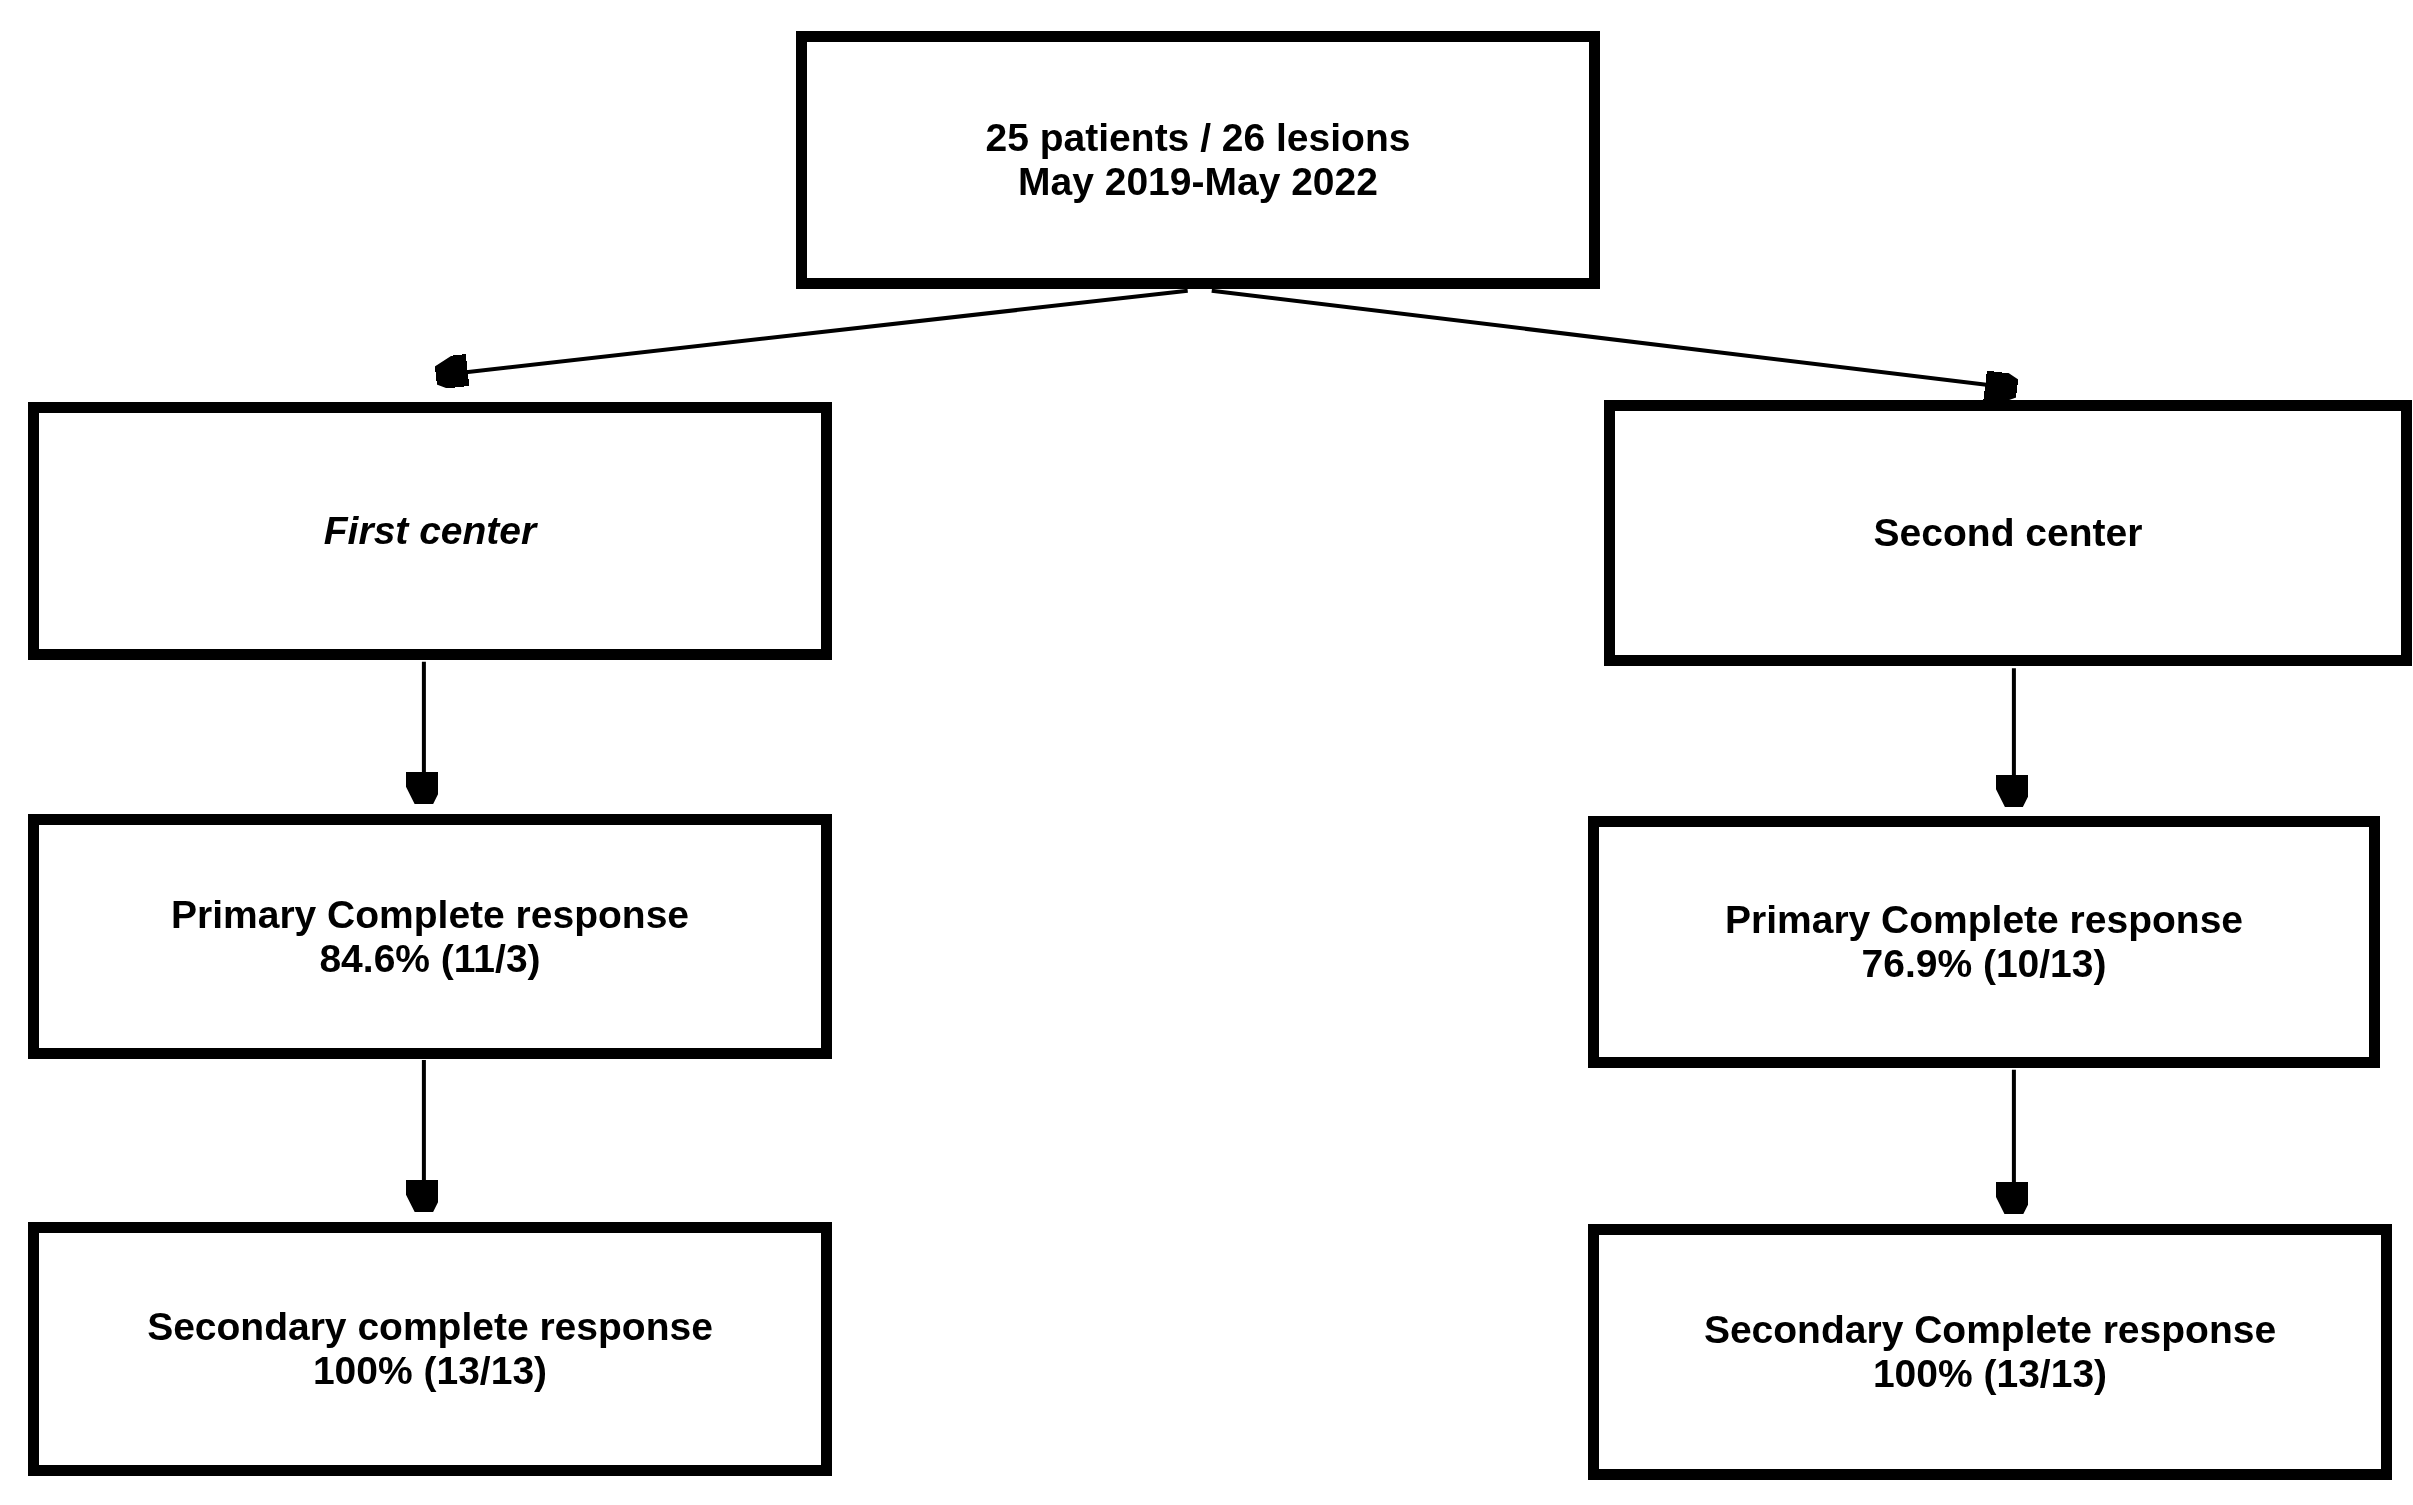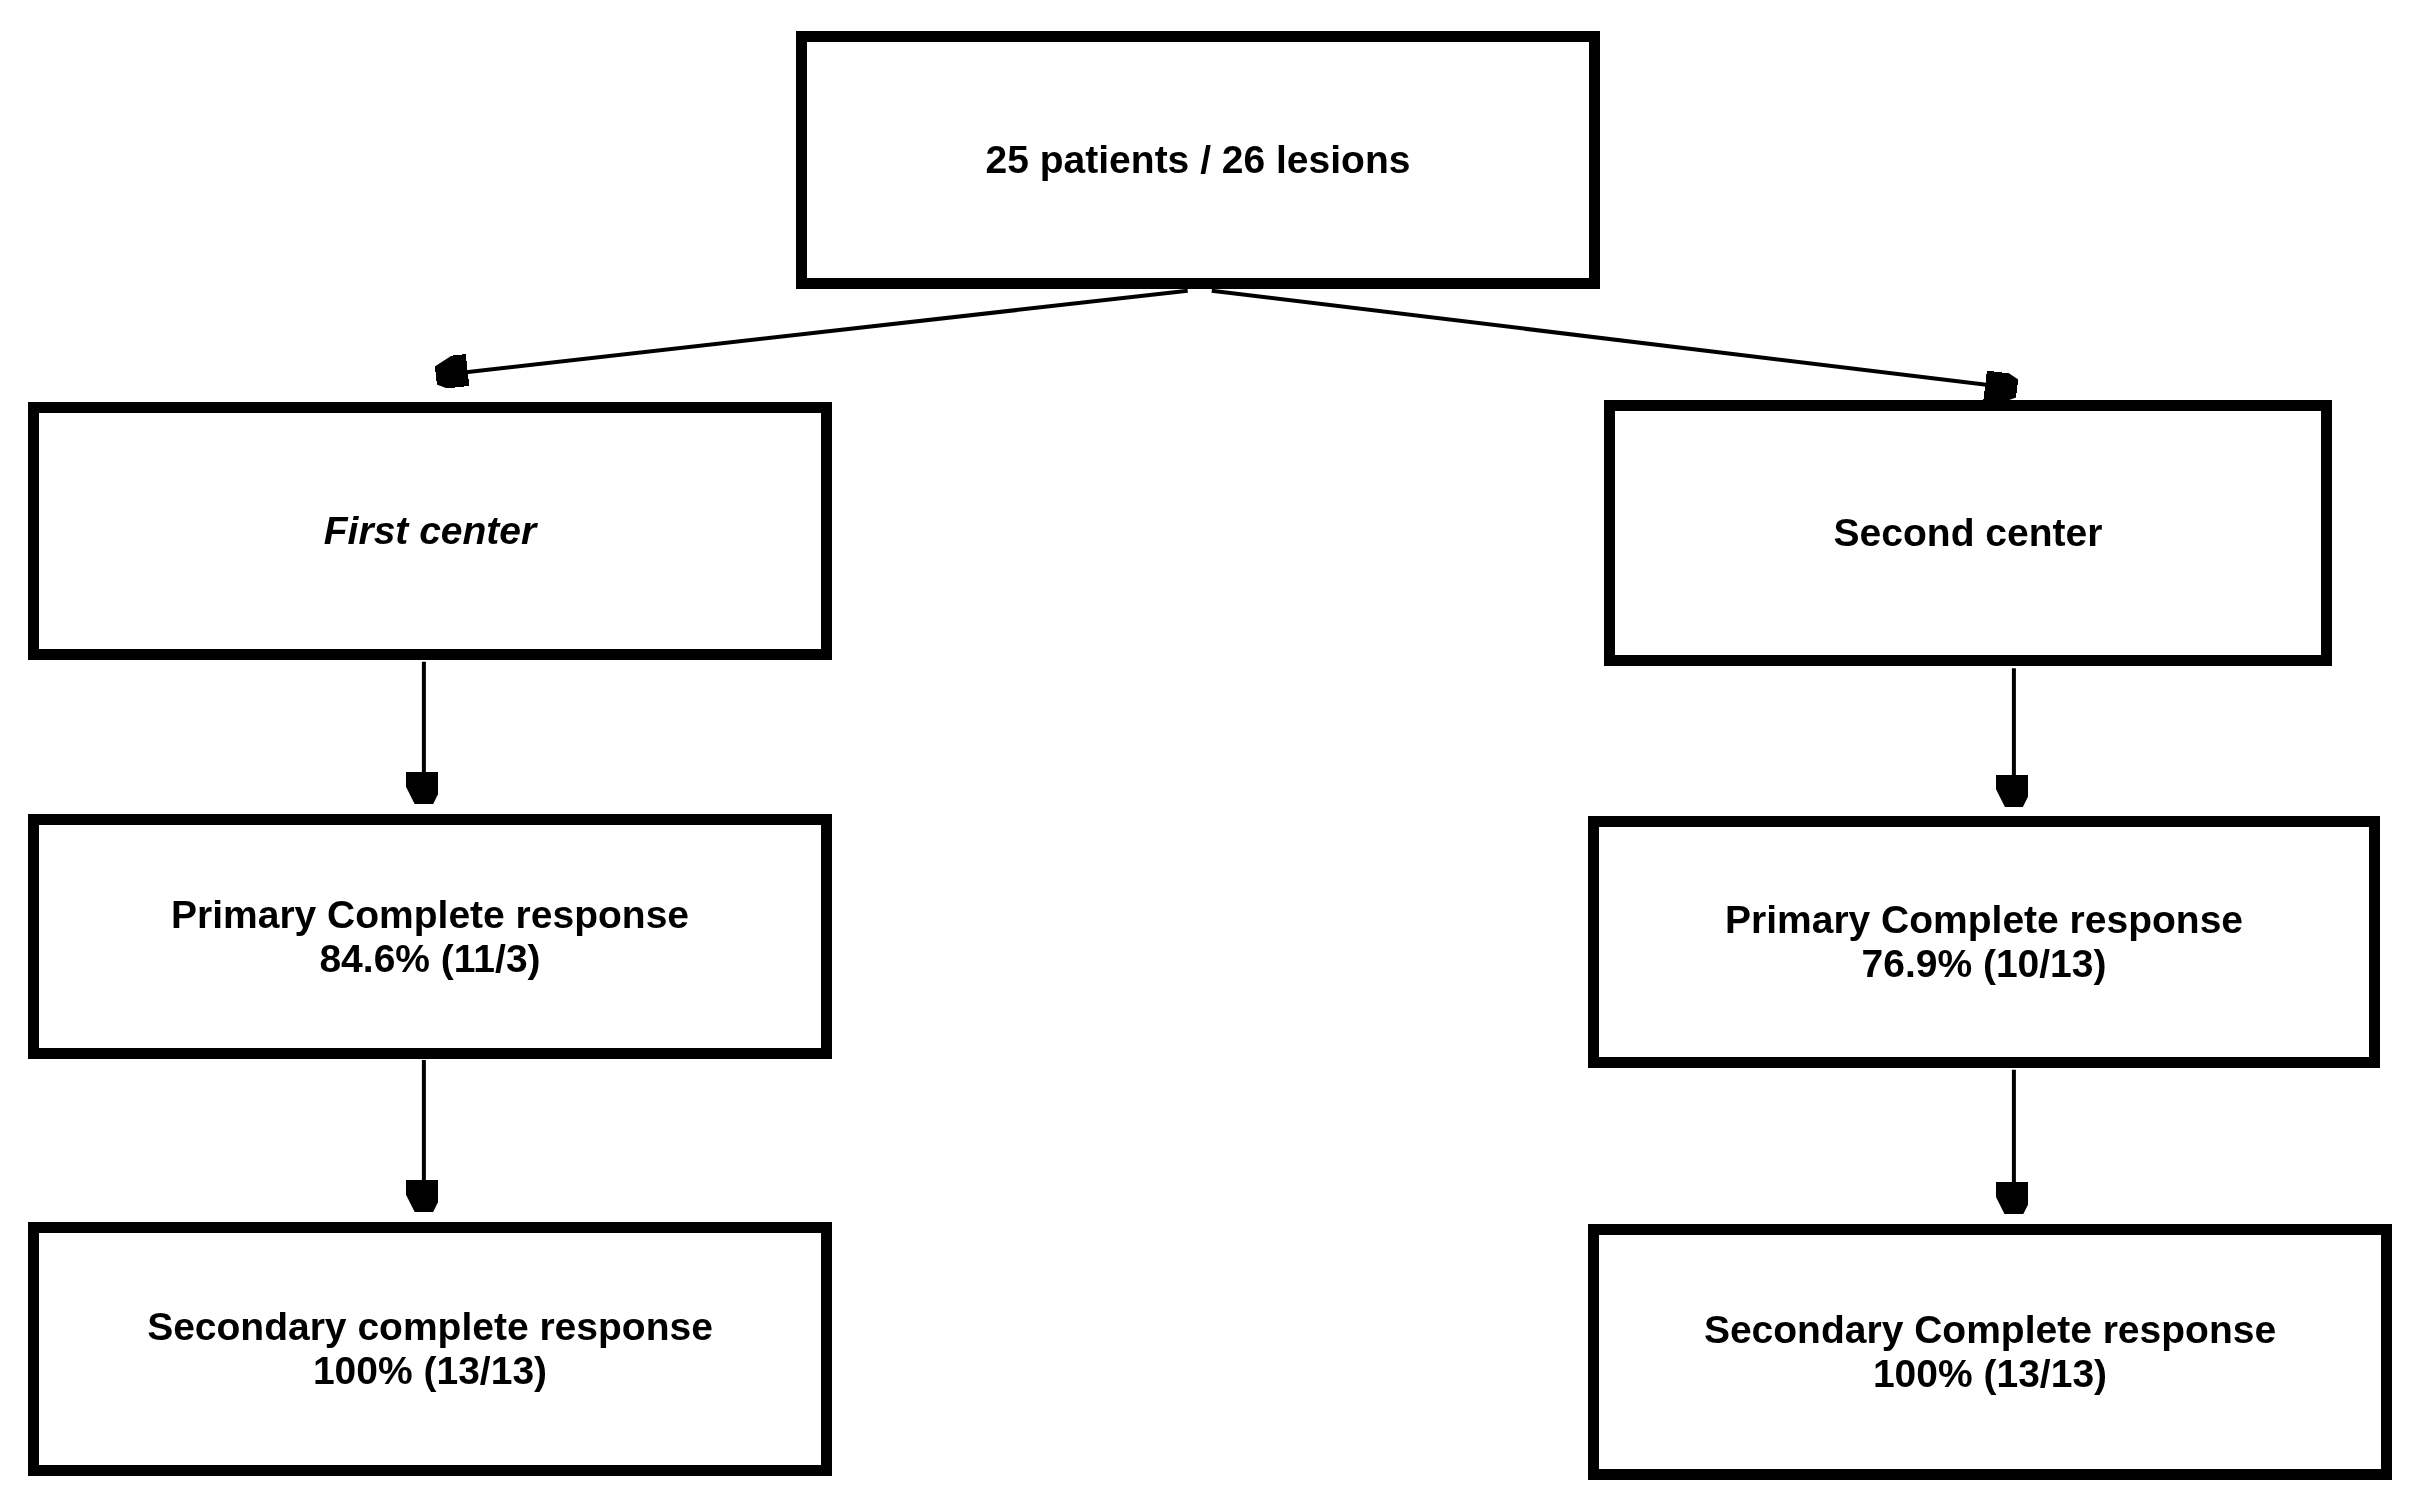--- a/index.html
+++ b/index.html
@@ -30,21 +30,21 @@
   .flow-box .line {
     font-weight: bold;
     font-size: 39px;
     line-height: 1.12;
     color: #000000;
     white-space: nowrap;
   }
   
   #box-total            { left: 796px;  top: 31px;   width: 804px; height: 258px; }
   #box-first-center     { left: 28px;   top: 402px;  width: 804px; height: 258px; font-style: italic; }
-  #box-second-center    { left: 1604px; top: 400px;  width: 728px; height: 266px; }
+  #box-second-center    { left: 1604px; top: 400px;  width: 808px; height: 266px; }
   #box-first-primary    { left: 28px;   top: 814px; width: 804px; height: 245px; }
   #box-second-primary   { left: 1588px; top: 816px; width: 792px;  height: 252px; }
   #box-first-secondary  { left: 28px;   top: 1222px; width: 804px; height: 254px; }
   #box-second-secondary { left: 1588px; top: 1224px; width: 804px; height: 256px; }
 
   svg.arrow-layer {
     position: absolute;
     left: 0;
     top: 0;
     width: 2413px;
@@ -71,20 +71,21 @@
     <path d="M 1485 363 L 555 468" marker-end="url(#arrowhead)"></path>
     <path d="M 1515 363 L 2512 484" marker-end="url(#arrowhead)"></path>
     <path d="M 530 827 L 530 995" marker-end="url(#arrowhead)"></path>
     <path d="M 530 1325 L 530 1505" marker-end="url(#arrowhead)"></path>
     <path d="M 2518 835 L 2518 998" marker-end="url(#arrowhead)"></path>
     <path d="M 2518 1337 L 2518 1508" marker-end="url(#arrowhead)"></path>
   </svg>
 
   <div class="flow-box" id="box-total">
     <div class="line">25 patients / 26 lesions</div>
+    <div class="line">May 2019-May 2022</div>
   </div>
 
   <div class="flow-box" id="box-first-center">
     <div class="line">First center</div>
   </div>
 
   <div class="flow-box" id="box-second-center">
     <div class="line">Second center</div>
   </div>
 

